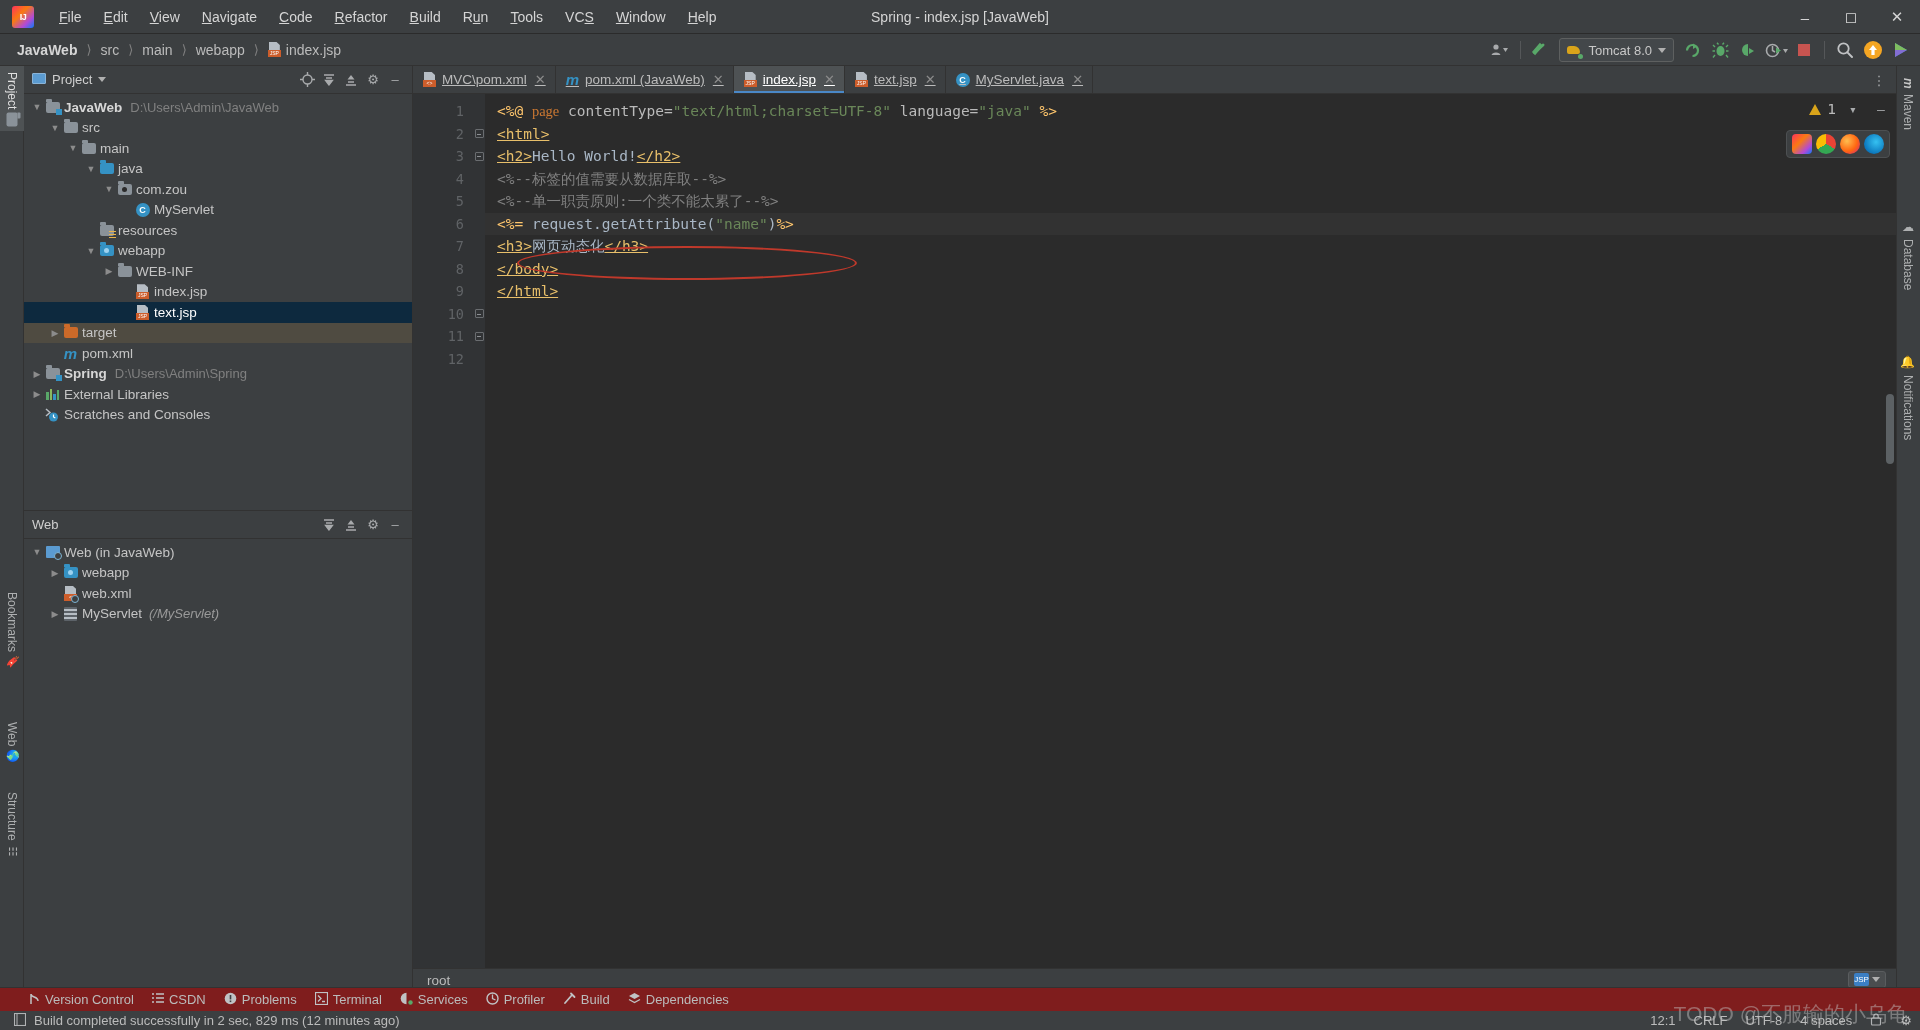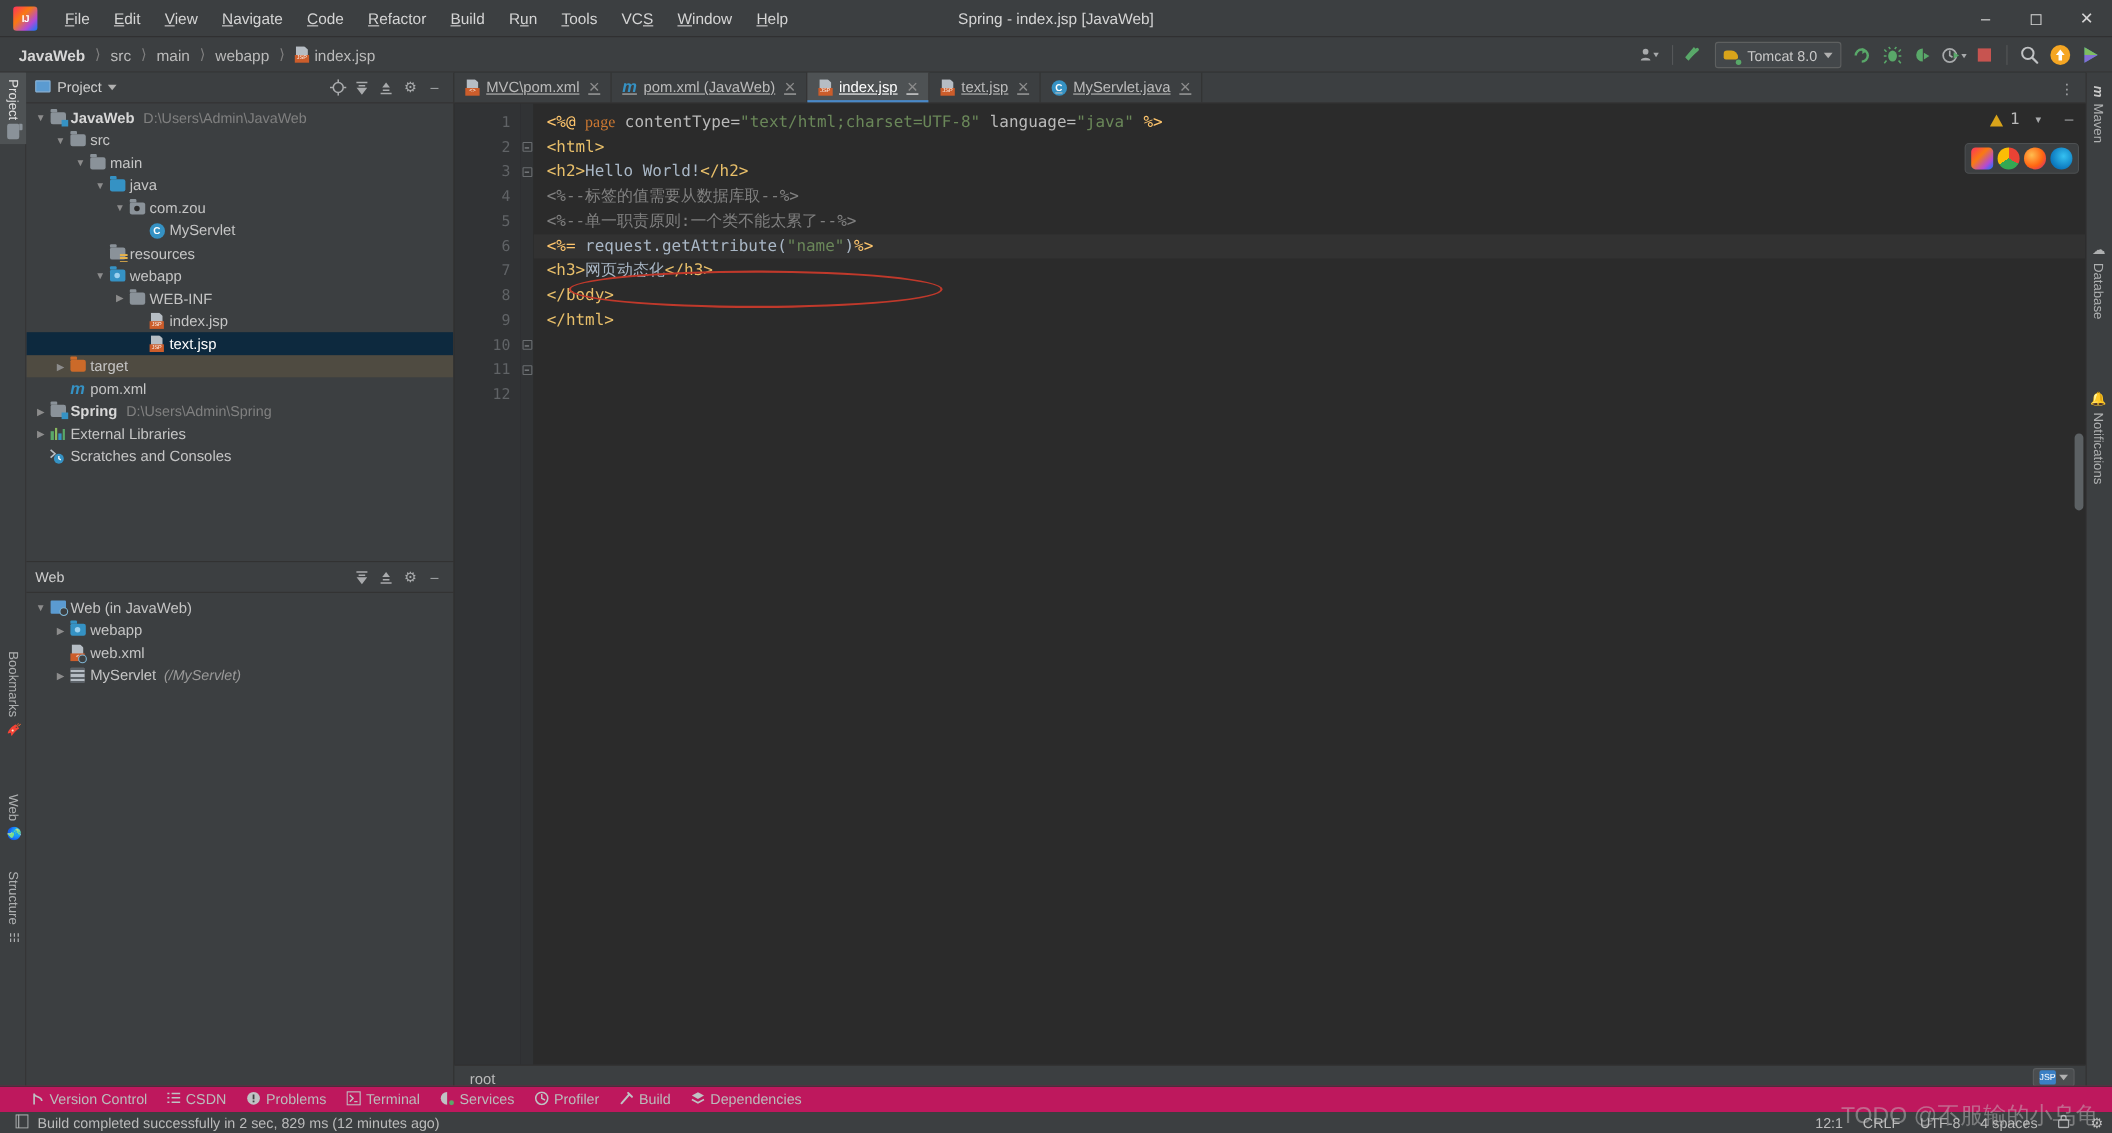--- a/index.html
+++ b/index.html
@@ -241,21 +241,21 @@
     overflow: hidden;
   }
   .cline {
     height: 22.5px; line-height: 22.5px; padding-left: 12px; white-space: pre;
   }
   .cline.cur { background: #323232; }
   .tk-jsp { color: #ffc66d; }
   .tk-kw { color: #cc7832; font-family: Liberation Serif, serif; }
   .tk-attr { color: #bababa; }
   .tk-str { color: #6a8759; }
-  .tk-tag { color: #e8bf6a; }
+  .tk-tag { color: #e8bf6a; text-decoration: underline; }
   .tk-txt { color: #a9b7c6; }
   .tk-cmt { color: #808080; }
   .tk-punc { color: #a9b7c6; }
   .ellipse {
     position: absolute; border: 2px solid #c0392b; border-radius: 50%;
     pointer-events: none;
   }
   .warn-tri {
     width: 0; height: 0; border-left: 6px solid transparent;
     border-right: 6px solid transparent; border-bottom: 11px solid #d9a41a;
@@ -286,21 +286,21 @@
     position: absolute; right: 10px; top: 2px; display: flex; align-items: center;
     gap: 3px; background: #4a4d4f; border: 1px solid #5a5d5f; border-radius: 3px;
     padding: 1px 5px;
   }
   .lang-sq { width: 15px; height: 13px; background: #3b7fc4; border-radius: 2px;
              color:#fff; font-size:8px; text-align:center; line-height:13px; }
 
   
   .toolwin-bar {
     position: absolute; left: 0; right: 0; bottom: 19px; height: 24px;
-    background: #be185d; border-top: 1px solid #323232;
+    background: #7f1d1d; border-top: 1px solid #323232;
     display: flex; align-items: center; padding-left: 22px; gap: 4px;
   }
   .tw {
     display: flex; align-items: center; gap: 5px; font-size: 13px;
     color: #bbbbbb; padding: 2px 7px; border-radius: 3px; white-space: nowrap;
   }
 
   .status-bar {
     position: absolute; left: 0; right: 0; bottom: 0; height: 19px;
     background: #3c3f41; display: flex; align-items: center;

